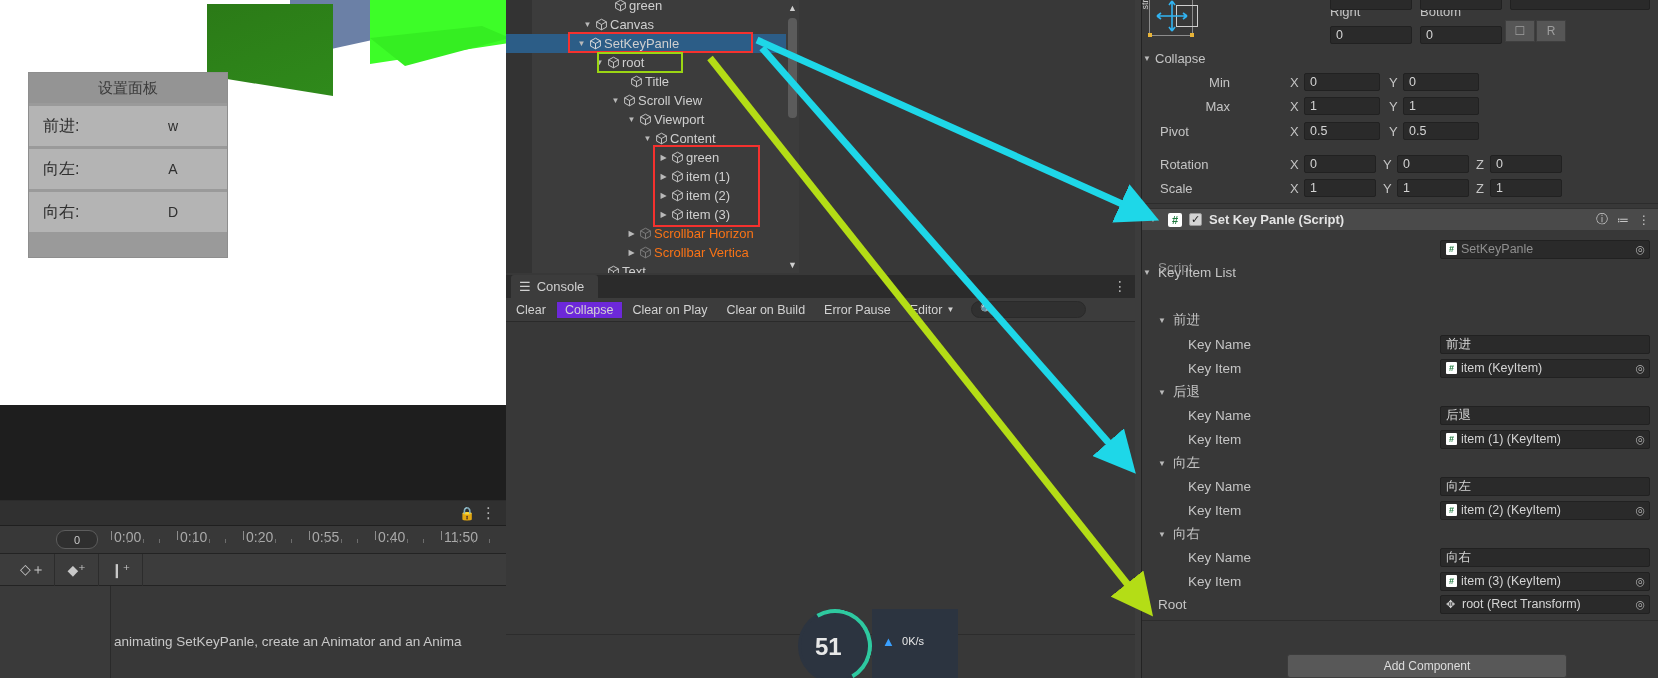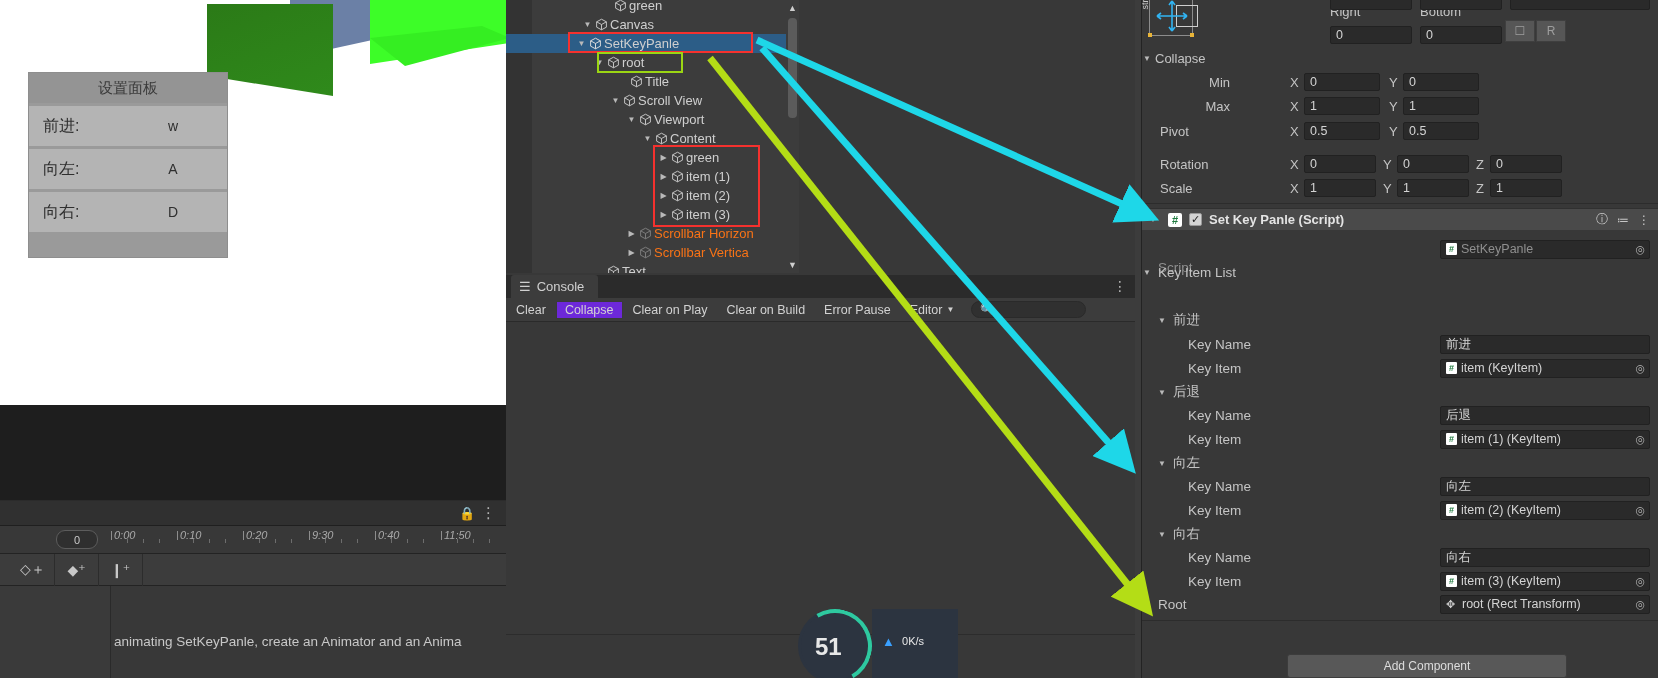--- a/index.html
+++ b/index.html
@@ -76,21 +76,21 @@
     border-bottom:1px solid #232323;
   }
   .frame-box {
     position:absolute; left:56px; top:4px; width:42px; height:19px;
     background:#2f2f2f; border:1px solid #5c5c5c; border-radius:9px;
     color:#c9c9c9; font-size:11px; text-align:center; line-height:18px;
   }
   .ruler { position:absolute; left:111px; top:0; right:0; height:28px; overflow:hidden; }
   .tick { position:absolute; top:5px; width:1px; height:9px; background:#8d8d8d; }
   .tick.minor { top:13px; height:4px; background:#6d6d6d; }
-  .tick-label { position:absolute; top:3px; color:#a9a9a9; font-size:11px;font-style:italic; }
+  .tick-label { position:absolute; top:3px; color:#a9a9a9; font-size:14px; }
   .anim-tools {
     position:absolute; left:0; top:149px; width:506px; height:32px; background:#3c3c3c;
     border-bottom:1px solid #232323;
   }
   .tool-btn {
     position:absolute; top:0; height:32px; width:44px;
     border-right:1px solid #2c2c2c; color:#c8c8c8;
     display:flex; align-items:center; justify-content:center; font-size:14px;
   }
   .anim-body { position:absolute; left:0; top:181px; width:506px; height:92px; background:#383838; }
@@ -294,21 +294,21 @@
         <span class="tick-label" style="left:69px">0:10</span>
         <span class="tick minor" style="left:82px"></span>
           <span class="tick minor" style="left:98px"></span>
         <span class="tick minor" style="left:114px"></span>
         <span class="tick" style="left:132px"></span>
         <span class="tick-label" style="left:135px">0:20</span>
         <span class="tick minor" style="left:148px"></span>
           <span class="tick minor" style="left:164px"></span>
         <span class="tick minor" style="left:180px"></span>
         <span class="tick" style="left:198px"></span>
-        <span class="tick-label" style="left:201px">9:30</span>
+        <span class="tick-label" style="left:201px">0:55</span>
         <span class="tick minor" style="left:214px"></span>
           <span class="tick minor" style="left:230px"></span>
         <span class="tick minor" style="left:246px"></span>
         <span class="tick" style="left:264px"></span>
         <span class="tick-label" style="left:267px">0:40</span>
         <span class="tick minor" style="left:280px"></span>
           <span class="tick minor" style="left:296px"></span>
         <span class="tick minor" style="left:312px"></span>
         <span class="tick" style="left:330px"></span>
         <span class="tick-label" style="left:333px">11:50</span>

